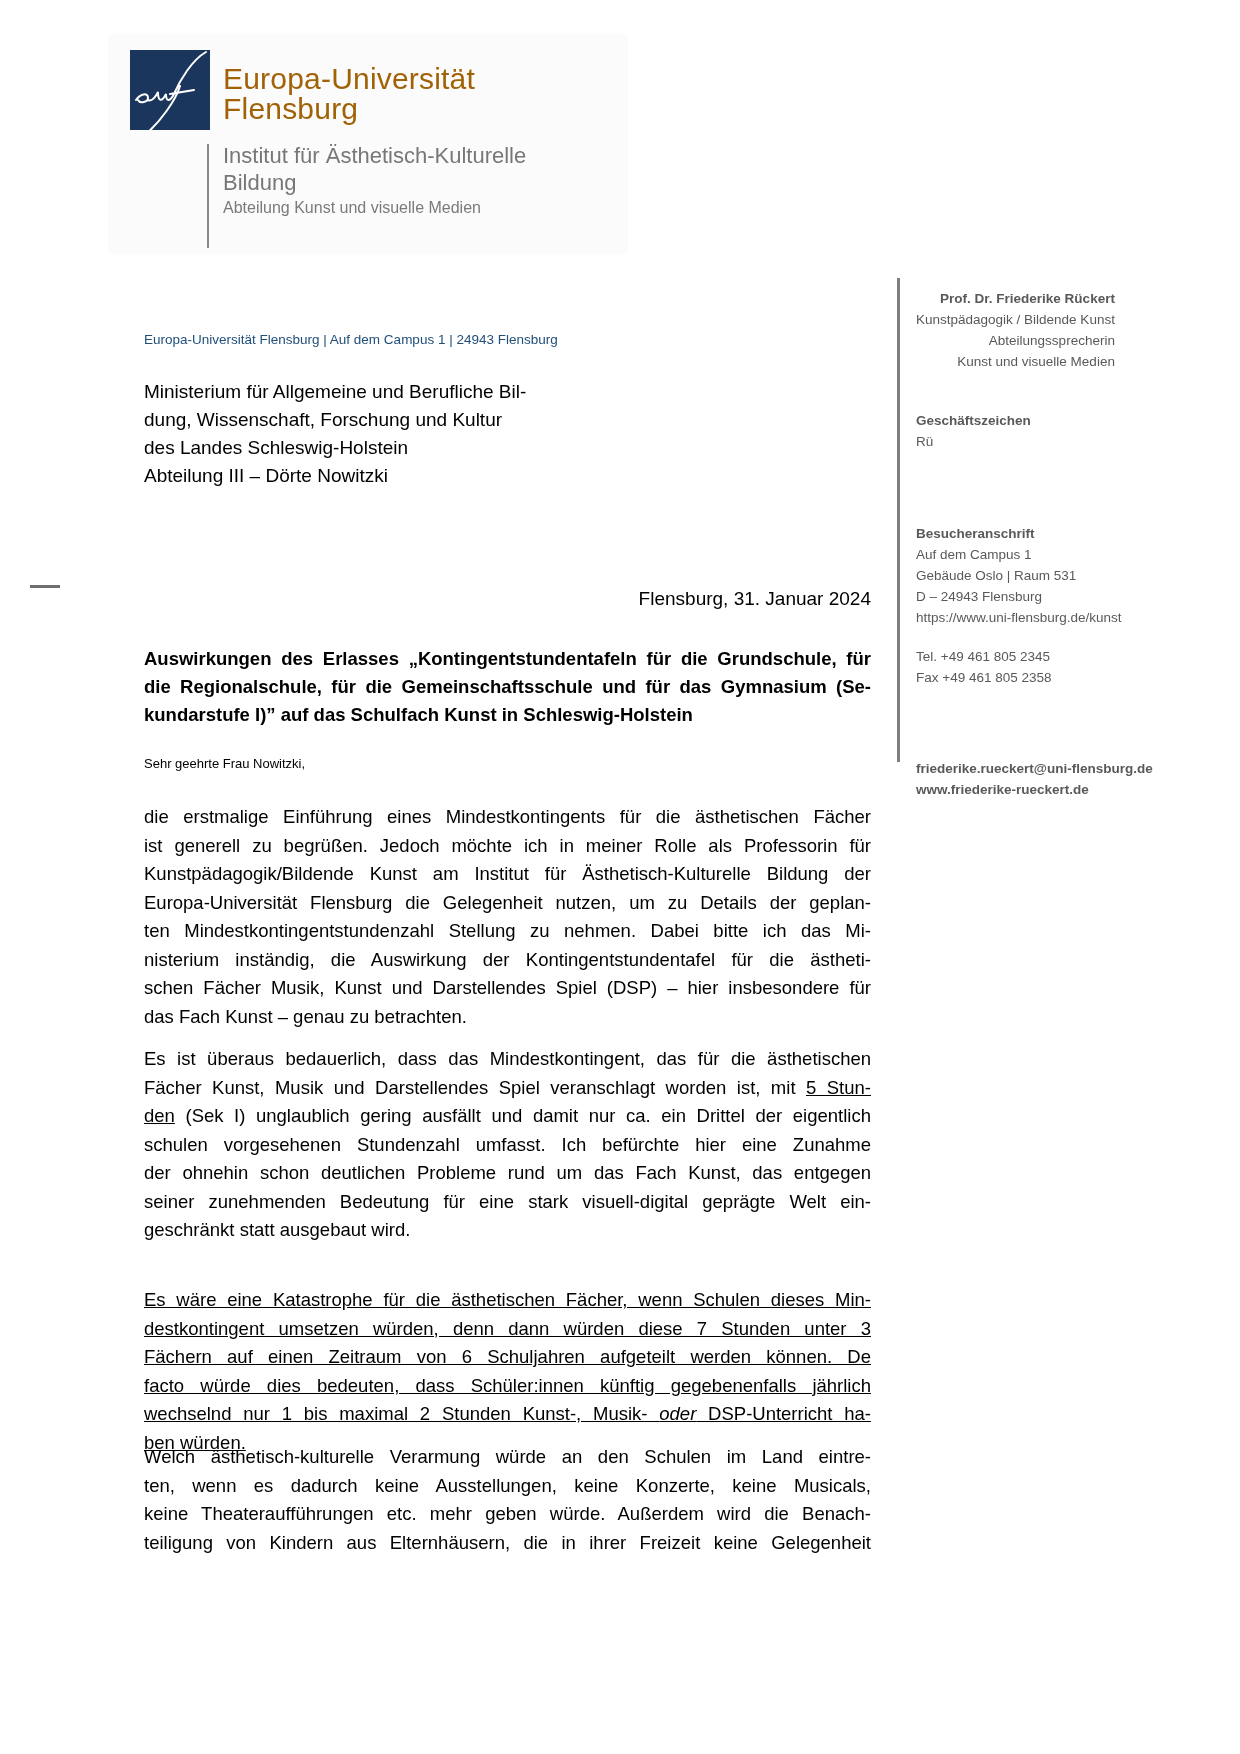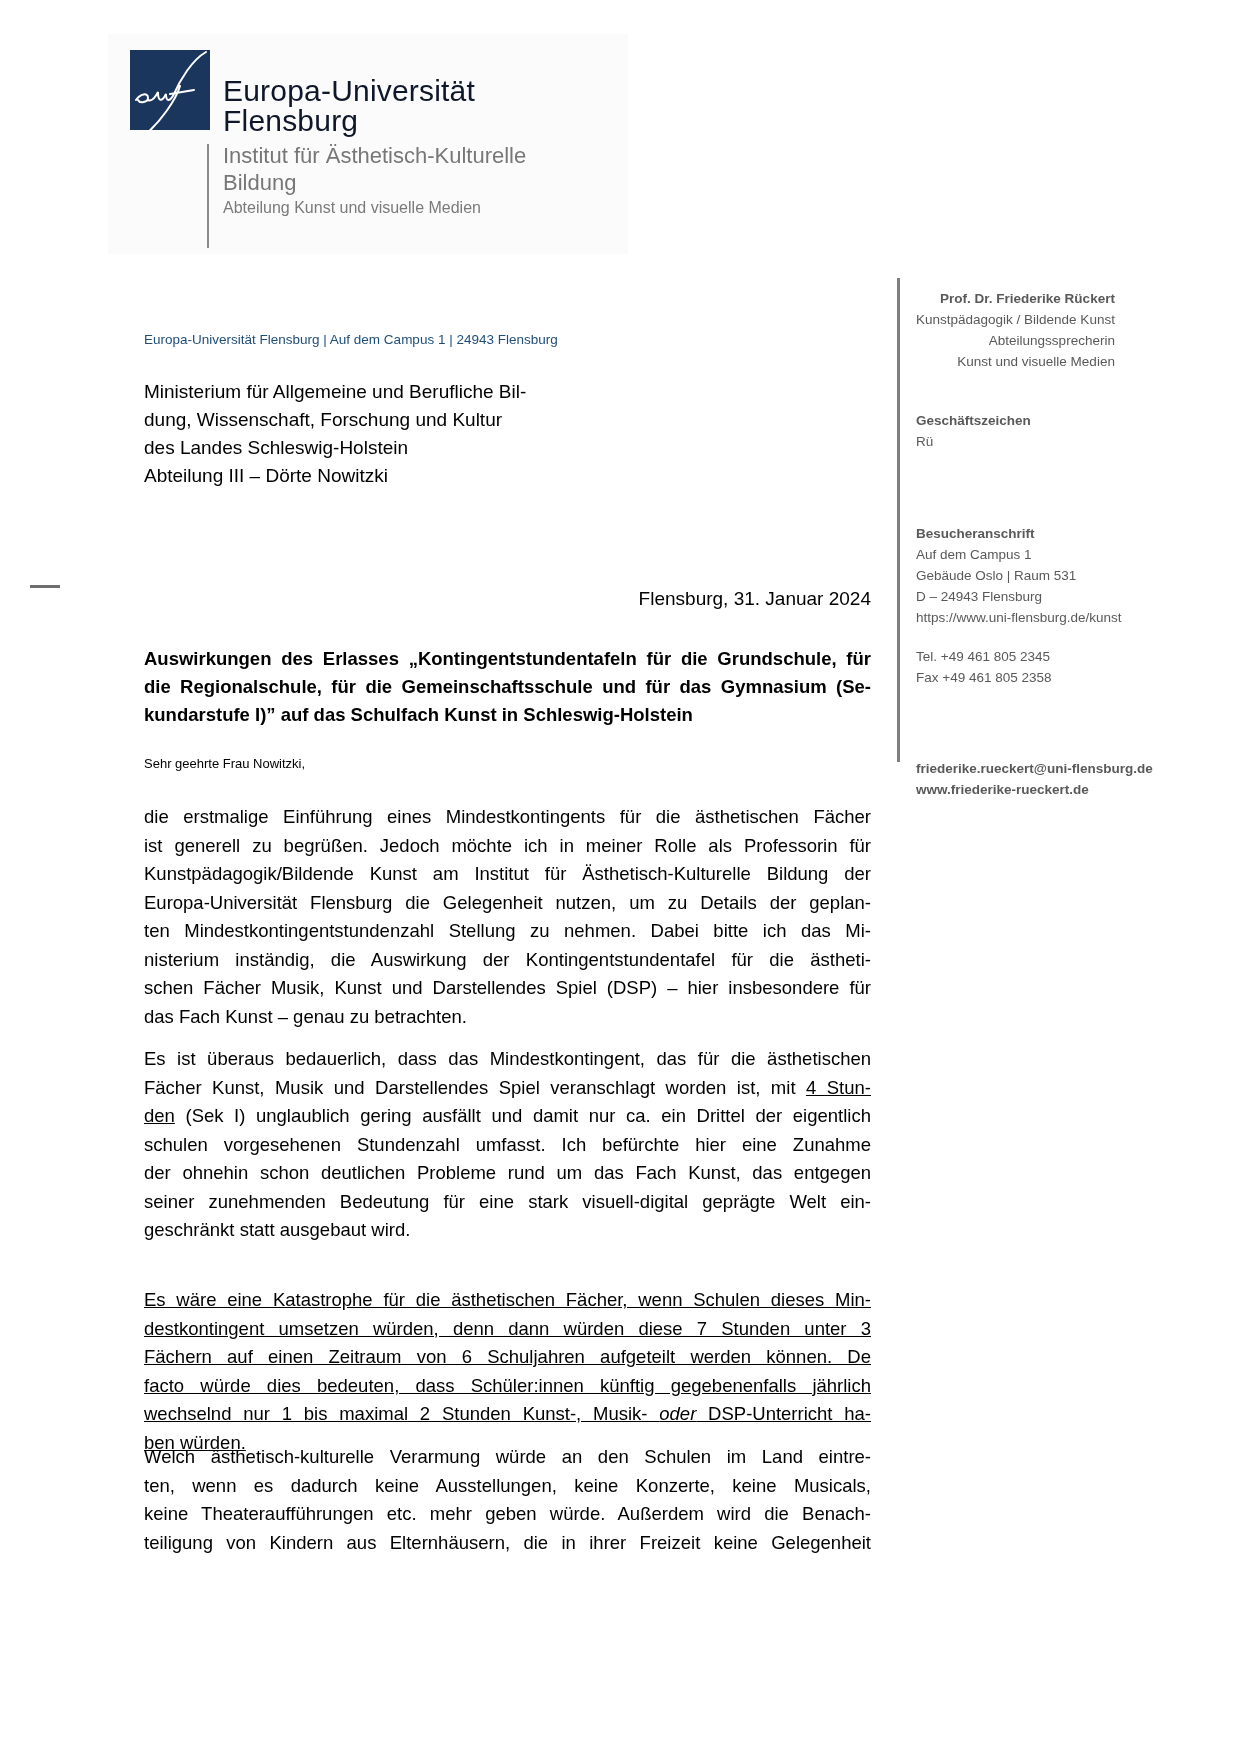--- a/index.html
+++ b/index.html
@@ -5,21 +5,21 @@
     html, body { margin: 0; padding: 0; background: #ffffff; }
     body { width: 1240px; height: 1754px; position: relative; overflow: hidden;
            font-family: "Liberation Sans", "DejaVu Sans", sans-serif; color: #000; }
 
     
     .logo-area { position: absolute; left: 108px; top: 34px; width: 520px; height: 220px;
                  background: #fbfbfb; }
     .logo-box { position: absolute; left: 22px; top: 16px; width: 80px; height: 80px;
                 background: #1a365d; overflow: hidden; }
     .logo-box svg { width: 80px; height: 80px; display: block; }
-    .logo-name { position: absolute; left: 115px; top: 42px; color: #0f172a;
+    .logo-name { position: absolute; left: 115px; top: 30px; color: #a16207;
                  font-size: 30px; line-height: 30px; letter-spacing: 0.2px; }
     .logo-rule { position: absolute; left: 99px; top: 110px; width: 2px; height: 104px; background: #8a8a8a; }
     .logo-inst { position: absolute; left: 115px; top: 108px; color: #777; font-size: 22px; line-height: 27px; }
     .logo-dept { position: absolute; left: 115px; top: 164px; color: #7a7a7a; font-size: 16px; line-height: 20px; }
 
     
     .sender-line { position: absolute; left: 144px; top: 332px; font-size: 13.5px; color: #1f4e79; }
 
     
     .recipient { position: absolute; left: 144px; top: 378px; font-size: 19px; line-height: 28px; }
@@ -130,21 +130,21 @@
   <span class="ln">Kunstpädagogik/Bildende Kunst am Institut für Ästhetisch-Kulturelle Bildung der</span>
   <span class="ln">Europa-Universität Flensburg die Gelegenheit nutzen, um zu Details der geplan-</span>
   <span class="ln">ten Mindestkontingentstundenzahl Stellung zu nehmen. Dabei bitte ich das Mi-</span>
   <span class="ln">nisterium inständig, die Auswirkung der Kontingentstundentafel für die ästheti-</span>
   <span class="ln">schen Fächer Musik, Kunst und Darstellendes Spiel (DSP) – hier insbesondere für</span>
   <span class="ln last">das Fach Kunst – genau zu betrachten.</span>
 </div>
 
 <div class="para" id="p2">
   <span class="ln">Es ist überaus bedauerlich, dass das Mindestkontingent, das für die ästhetischen</span>
-  <span class="ln"><span>Fächer Kunst, Musik und Darstellendes Spiel veranschlagt worden ist, mit </span><span class="u">4 Stun-</span></span>
+  <span class="ln"><span>Fächer Kunst, Musik und Darstellendes Spiel veranschlagt worden ist, mit </span><span class="u">5 Stun-</span></span>
   <span class="ln"><span class="u">den</span><span> (Sek I) unglaublich gering ausfällt und damit nur ca. ein Drittel der eigentlich</span></span>
   <span class="ln">schulen vorgesehenen Stundenzahl umfasst. Ich befürchte hier eine Zunahme</span>
   <span class="ln">der ohnehin schon deutlichen Probleme rund um das Fach Kunst, das entgegen</span>
   <span class="ln">seiner zunehmenden Bedeutung für eine stark visuell-digital geprägte Welt ein-</span>
   <span class="ln last">geschränkt statt ausgebaut wird.</span>
 </div>
 
 <div class="para" id="p3">
   <span class="ln">Es wäre eine Katastrophe für die ästhetischen Fächer, wenn Schulen dieses Min-</span>
   <span class="ln">destkontingent umsetzen würden, denn dann würden diese 7 Stunden unter 3</span>

